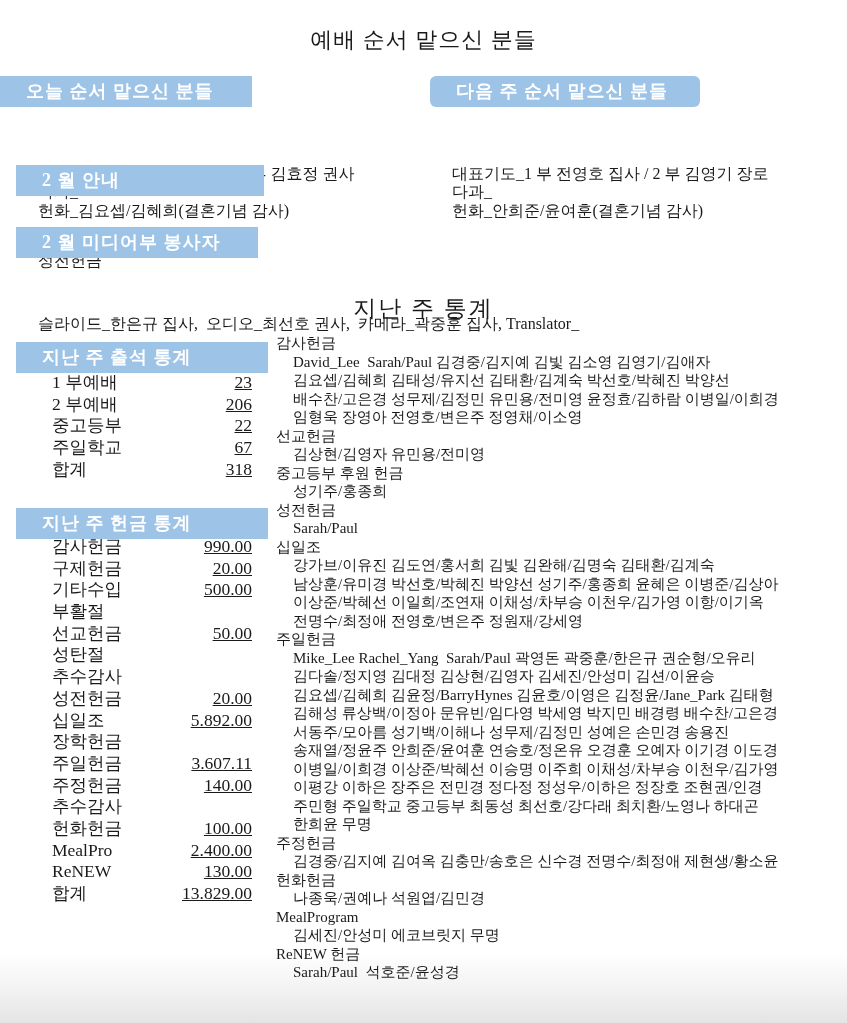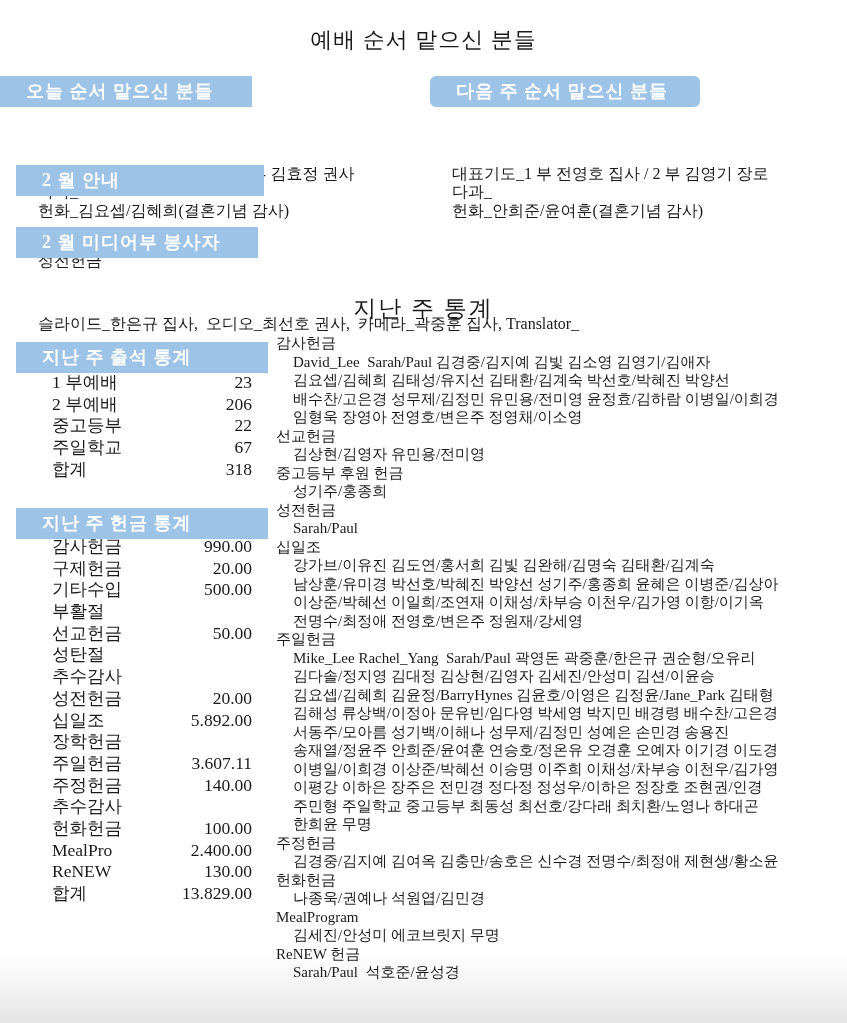--- a/index.html
+++ b/index.html
@@ -32,21 +32,21 @@
   .lines-today { left:38px;  top:109px; width:400px; }
   .lines-next  { left:452px; top:109px; width:390px; }
   .lines-feb   { left:38px;  top:196px; width:400px; }
   .lines-media { left:38px;  top:259px; width:760px; }
 
   .rows { position:absolute; left:36px; width:216px; }
   .rows-att { top:372px; }
   .rows-off { top:536px; }
   .row { display:flex; justify-content:space-between; height:21.7px; line-height:21.7px; font-size:17.5px;margin-left:16px; }
   .row-label { white-space:pre; }
-  .row-value { text-align:right; }
+  .row-value { text-align:right;text-decoration:underline; }
 
   .details {
     position:absolute; left:276px; top:334px; width:565px;
     font-size:15px; line-height:18.5px;
   }
   .cat { white-space:pre-wrap; }
   .name-line { padding-left:17px; white-space:pre-wrap; }
 
   .bottom-shade {
     position:absolute; left:0; top:952px; width:847px; height:71px;

